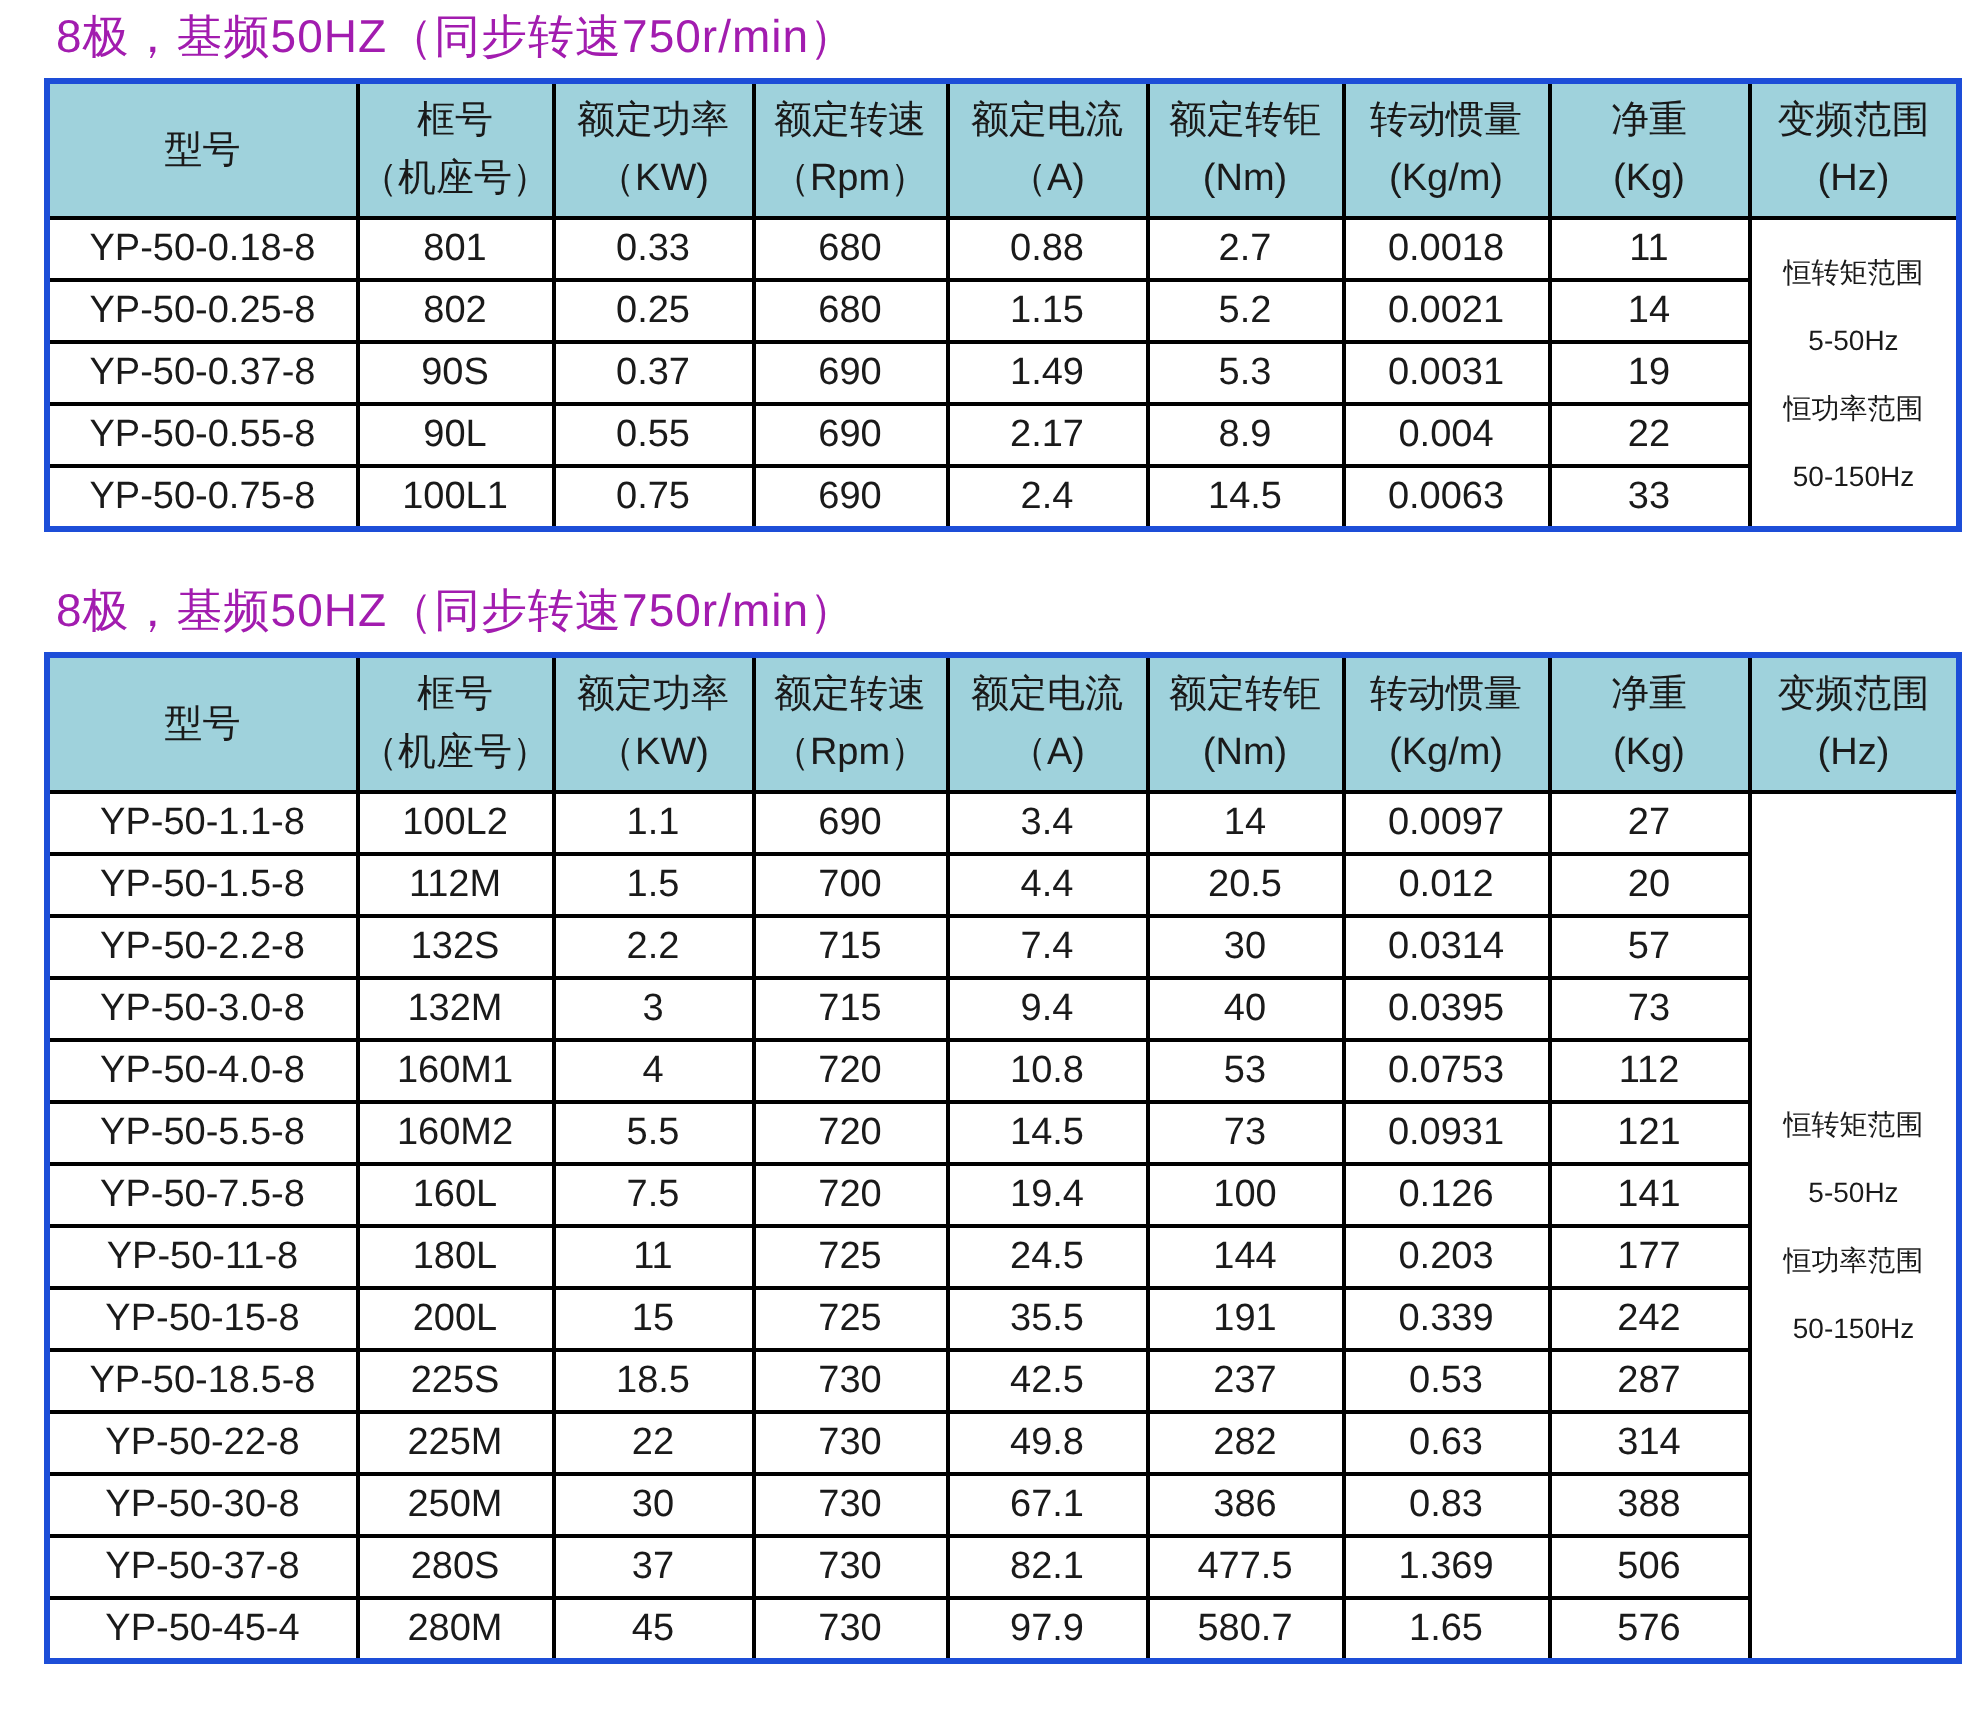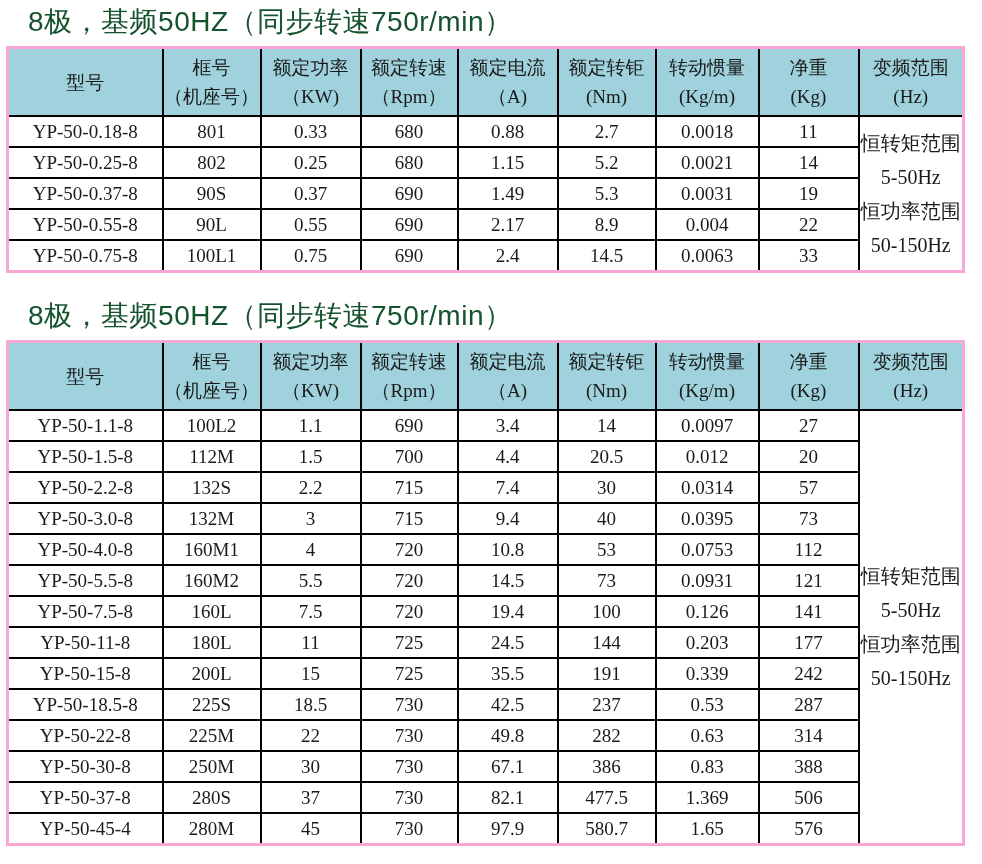--- a/index.html
+++ b/index.html
@@ -11,36 +11,35 @@
     font-family: "Liberation Sans", "DejaVu Sans", sans-serif;
     color: #1a1a1a;
     -webkit-font-smoothing: antialiased;
   }
   .page {
     width: 982px;
     height: 864px;
     overflow: hidden;
   }
   .section-title {
-    color: #14532d;
-    font-size: 28px;
+    color: #a21caf;
+    font-size: 23px;
     font-weight: 400;
     margin: 0 0 5px 28px;
     letter-spacing: 0.5px;
     white-space: nowrap;
   }
   .title-1 { padding-top: 3px; }
   .title-2 { padding-top: 24px; }
   table.spec-table {
     border-collapse: collapse;
     table-layout: fixed;
-    margin-left: 6px;
+    margin-left: 22px;
     width: 956px;
-    border: 3px solid #f9a8d4;
-    font-family: Liberation Serif, serif;
+    border: 3px solid #1d4ed8;
   }
   table.spec-table th,
   table.spec-table td {
     border: 2px solid #000;
     text-align: center;
     vertical-align: middle;
     padding: 0;
     overflow: hidden;
   }
   table.spec-table thead th {
@@ -50,21 +49,21 @@
     font-size: 19px;
     line-height: 29px;
   }
   table.spec-table tbody td {
     height: 29px;
     font-size: 19px;
     background: #ffffff;
     white-space: nowrap;
   }
   table.spec-table td.freq-cell {
-    font-size: 20px;
+    font-size: 14px;
     line-height: 34px;
     white-space: nowrap;
   }
   col.c-model   { width: 155px; }
   col.c-frame   { width: 98px; }
   col.c-power   { width: 100px; }
   col.c-speed   { width: 97px; }
   col.c-current { width: 100px; }
   col.c-torque  { width: 98px; }
   col.c-inertia { width: 103px; }

